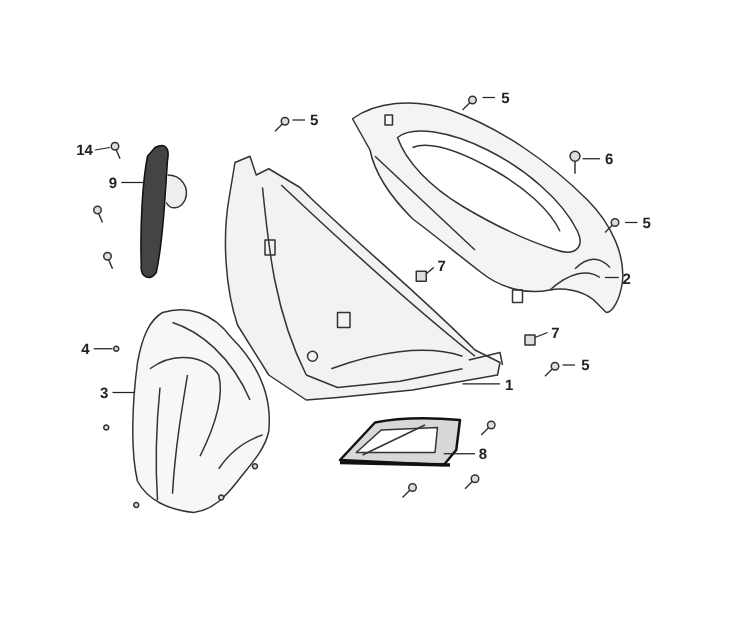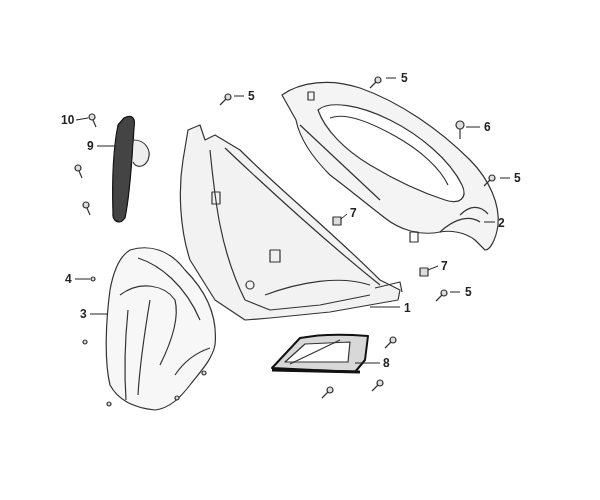--- a/index.html
+++ b/index.html
@@ -147,13 +147,13 @@
 <span class="callout" style="left:65px;top:273px;">4</span>
 <span class="callout" style="left:248px;top:90px;">5</span>
 <span class="callout" style="left:401px;top:72px;">5</span>
 <span class="callout" style="left:514px;top:172px;">5</span>
 <span class="callout" style="left:465px;top:286px;">5</span>
 <span class="callout" style="left:484px;top:121px;">6</span>
 <span class="callout" style="left:350px;top:207px;">7</span>
 <span class="callout" style="left:441px;top:260px;">7</span>
 <span class="callout" style="left:383px;top:357px;">8</span>
 <span class="callout" style="left:87px;top:140px;">9</span>
-<span class="callout" style="left:61px;top:114px;">10</span>
+<span class="callout" style="left:61px;top:114px;">14</span>
 
 </body></html>

